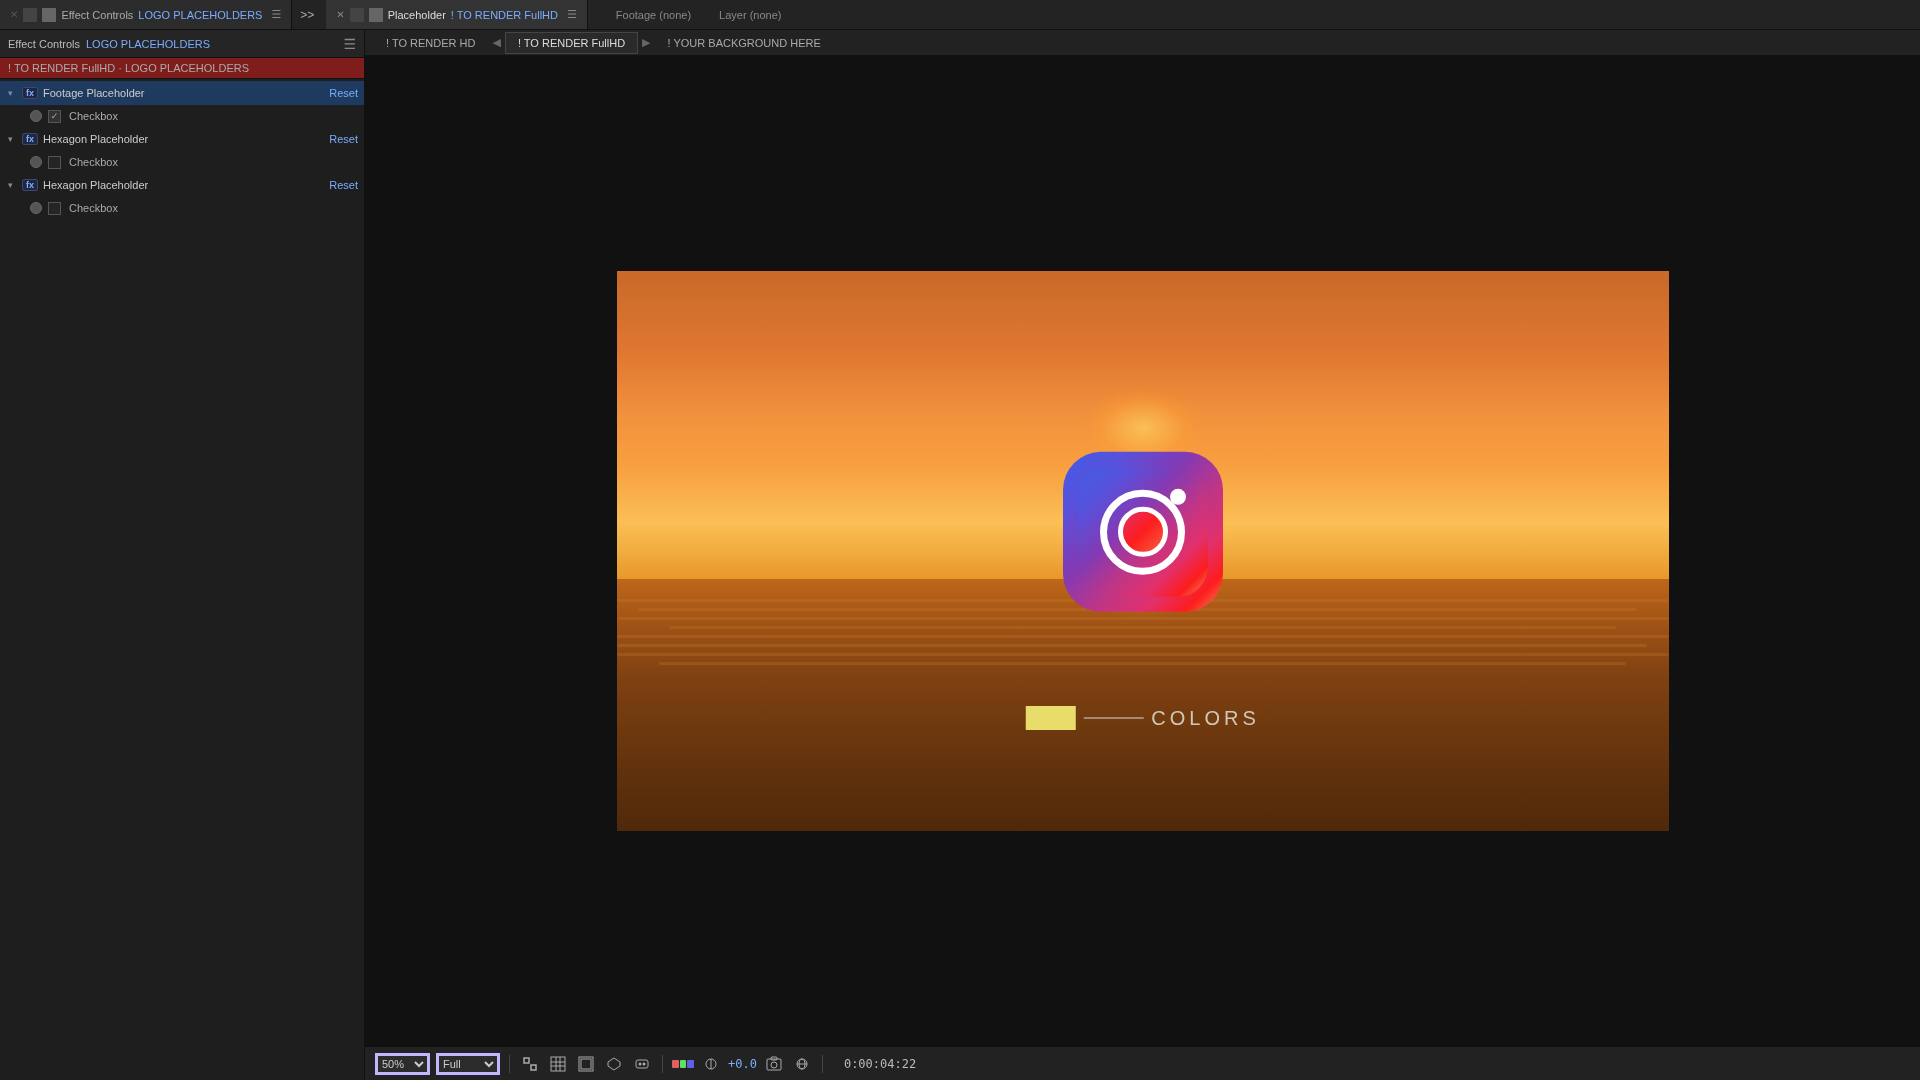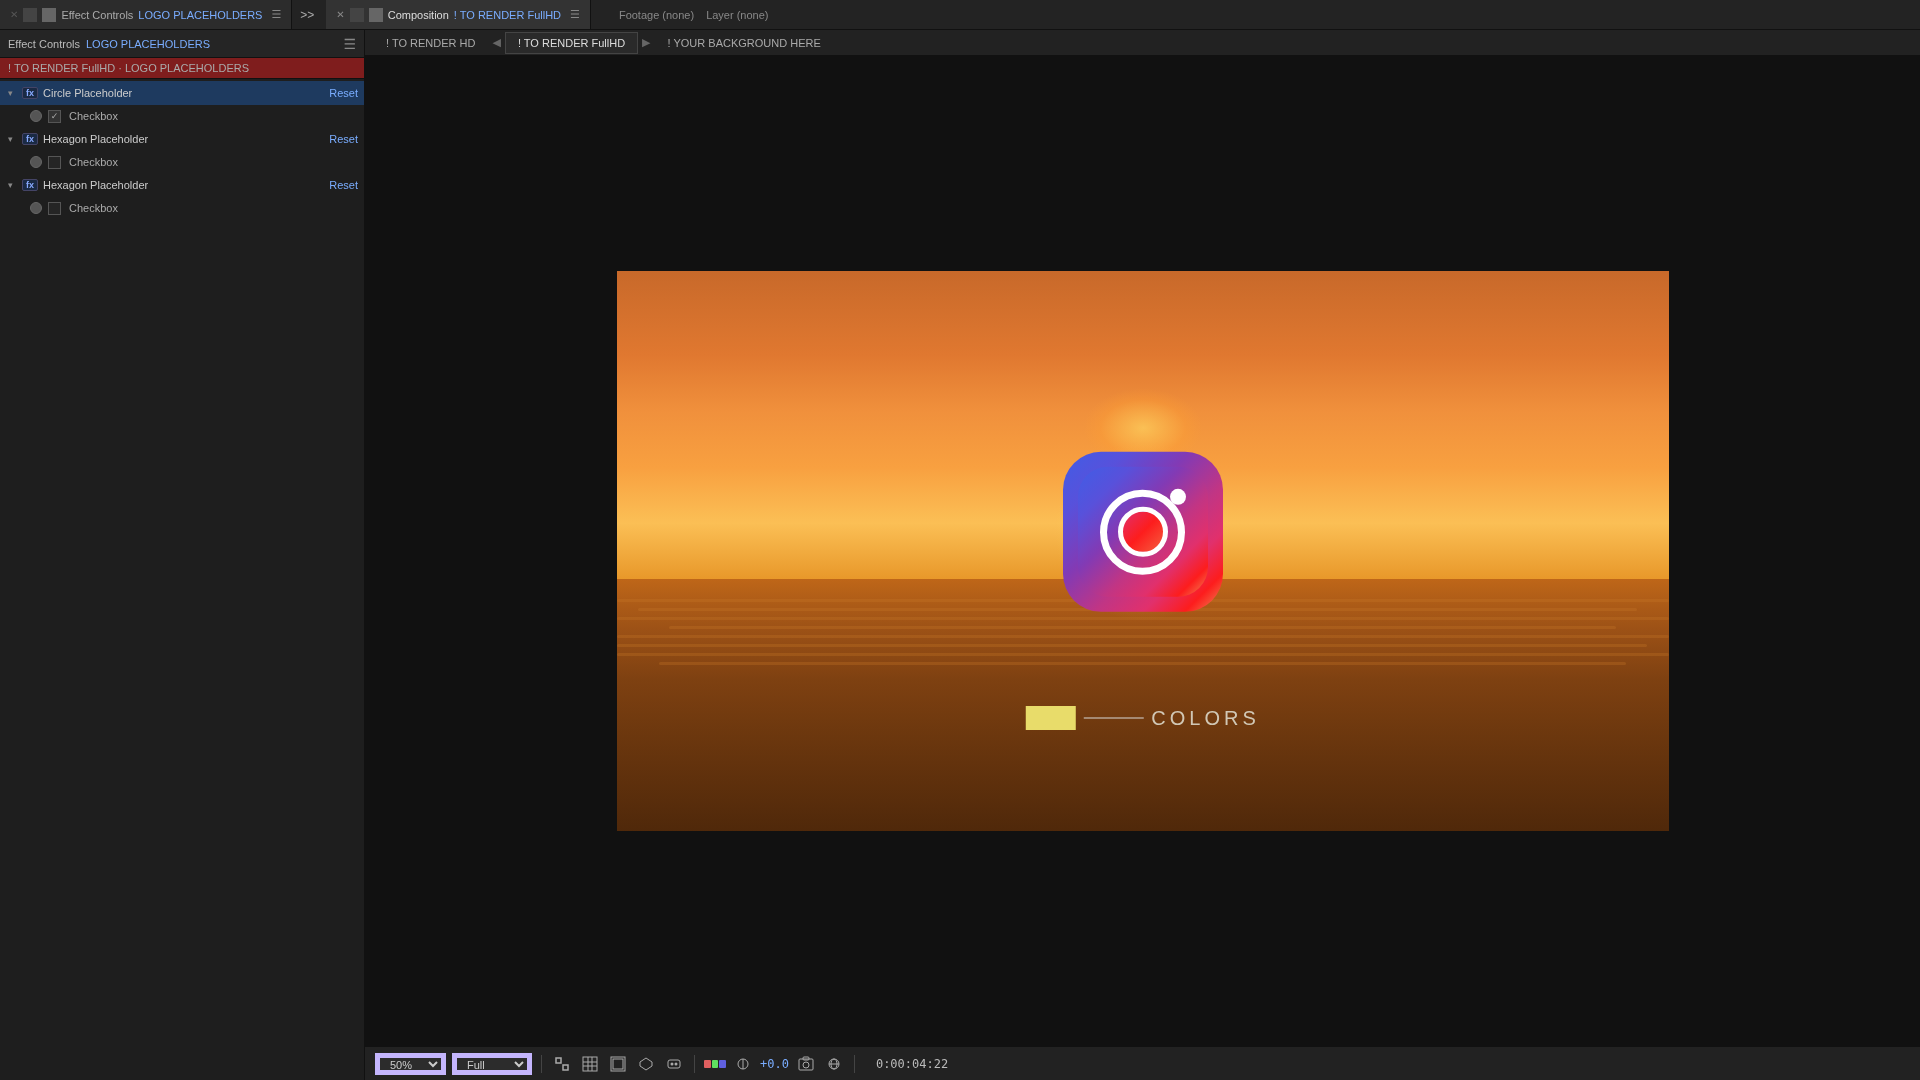--- a/index.html
+++ b/index.html
@@ -179,21 +179,21 @@
     .right-panel {
       flex: 1;
       display: flex;
       flex-direction: column;
       background: #1c1c1c;
     }
     .comp-info-bar {
       display: flex;
       align-items: center;
       padding: 0 12px;
-      gap: 12px;
+      gap: 28px;
       font-size: 11px;
       color: #888;
     }
 
     
     .render-tab-bar {
       height: 26px;
       background: #222;
       display: flex;
       align-items: center;
@@ -422,24 +422,24 @@
       align-items: center;
       justify-content: center;
       cursor: pointer;
       color: #aaa;
       font-size: 12px;
       border-radius: 2px;
     }
     .toolbar-select {
       height: 22px;
       background: #2c2c2c;
-      border: 5px solid #c4b5fd;
+      border: 3px solid #c4b5fd;
       color: #ccc;
       font-size: 11px;
-      padding: 0 6px;
+      padding: 0 0;
       cursor: pointer;
     }
     .toolbar-divider {
       width: 1px;
       height: 18px;
       background: #444;
       margin: 0 3px;
     }
     .timecode {
       font-size: 12px;
@@ -466,21 +466,21 @@
       <span>Effect Controls</span>
       <span style="color:#7aadff;">LOGO PLACEHOLDERS</span>
       <span style="color:#888;margin-left:4px;">☰</span>
     </div>
     <div class="overflow-btn">&gt;&gt;</div>
 
     <div class="tab active" style="margin-left:4px;">
       <span style="font-size:10px;color:#888;">✕</span>
       <span style="width:14px;height:14px;background:#444;display:inline-block;"></span>
       <span style="width:14px;height:14px;background:#666;display:inline-block;"></span>
-      <span>Composition</span>
+      <span>Placeholder</span>
       <span style="color:#7aadff;">! TO RENDER FullHD</span>
       <span style="color:#888;margin-left:4px;">☰</span>
     </div>
     <div class="comp-info-bar" style="margin-left:16px;">
       <span>Footage  (none)</span>
       <span>Layer  (none)</span>
     </div>
   </div>
 </div>
 
@@ -494,21 +494,21 @@
     </div>
     <div class="panel-breadcrumb">
       <span>! TO RENDER FullHD · LOGO PLACEHOLDERS</span>
     </div>
 
     <div class="effect-list">
 
       <div class="effect-item selected">
         <span class="chevron">▾</span>
         <span class="fx-badge">fx</span>
-        <span class="item-name">Circle Placeholder</span>
+        <span class="item-name">Footage Placeholder</span>
         <span class="reset-btn">Reset</span>
       </div>
       <div class="sub-item">
         <div class="stop-icon"></div>
         <div class="checkbox-icon checked">
           <span style="color:#aaa;font-size:9px;">✓</span>
         </div>
         <span class="sub-label">Checkbox</span>
       </div>
 

